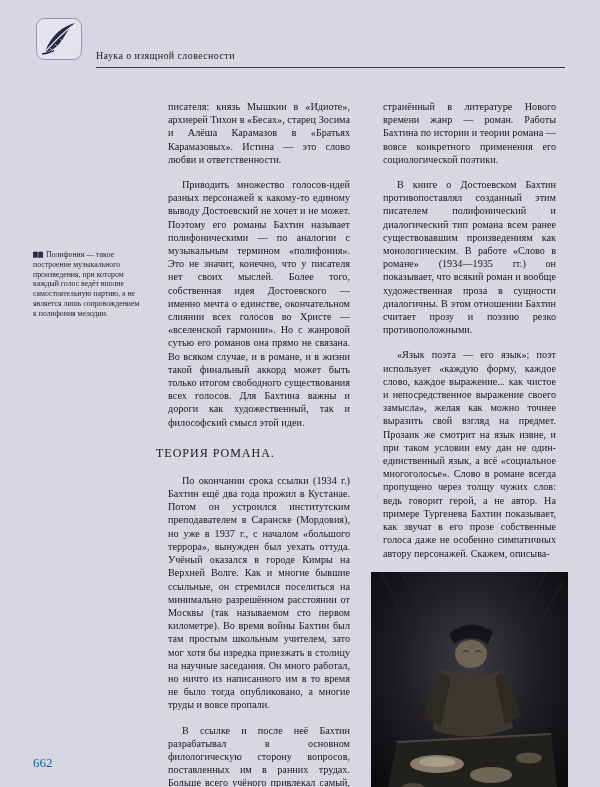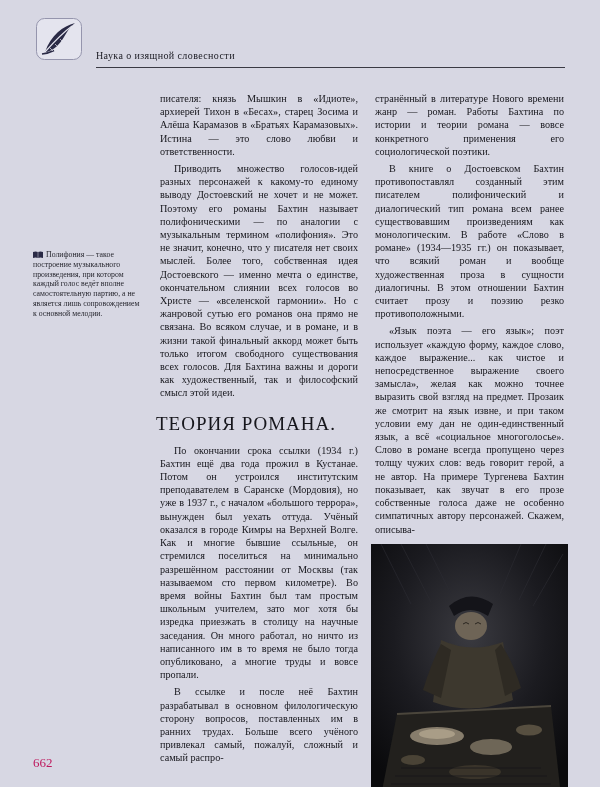--- a/index.html
+++ b/index.html
@@ -58,26 +58,26 @@
   .col {
     position: absolute;
     top: 88px;
     text-align: justify;
     font-size: 10.2px;
     line-height: 13.2px;
   }
   .col-middle { left: 156px; width: 206px; }
   .col-right  { left: 371px; width: 197px; }
 
-  .col p { margin: 4px; text-indent: 14px; }
+  .col p { margin: 12px; text-indent: 14px; }
   .col p.cont { text-indent: 0; }
 
   .heading {
     margin: 15px 0 11px 0;
-    font-size: 19px;
+    font-size: 12px;
     font-weight: normal;
     letter-spacing: 1px;
     line-height: 18px;
     text-align: left;
   }
   .heading .hl { display: block; }
 
   
   .figure {
     margin: 8px 0 0 0;
@@ -85,21 +85,21 @@
     height: 252px;
     background: #0b0b0d;
   }
   .figure svg { display: block; width: 100%; height: 100%; }
 
   
   .page-number {
     position: absolute;
     left: 33px; top: 755px;
     font-size: 13px;
-    color: #be185d;
+    color: #0369a1;
   }
 </style>
 </head>
 <body>
 
 <div class="page">
 
   <div class="logo-box">
     <svg viewBox="0 0 46 42" xmlns="http://www.w3.org/2000/svg">
       <rect x="0.5" y="0.5" width="45" height="41" rx="8" fill="#e4e4ee" stroke="#9595ad"></rect>
@@ -112,21 +112,21 @@
   <div class="running-head">Наука о изящной словесности</div>
   <div class="header-rule"></div>
 
   <div class="margin-note note-polyphony">
     <span class="note-icon">
       <svg viewBox="0 0 10 8" xmlns="http://www.w3.org/2000/svg">
         <path d="M0 1 Q2.5 0 5 1 Q7.5 0 10 1 V7 Q7.5 6 5 7 Q2.5 6 0 7 Z" fill="#2a2a46"></path>
         <path d="M5 1 V7" stroke="#d7d7e3" stroke-width="0.5"></path>
       </svg>
     </span>
-    <span>Полифония — такое построение музыкального произведения, при котором каждый голос ведёт вполне самостоятельную партию, а не является лишь сопровождением к основной мелодии.</span>
+    <span>Полифония — такое построение музыкального произведения, при котором каждый голос ведёт вполне самостоятельную партию, а не является лишь сопровождением к полифония мелодии.</span>
   </div>
 
 
   <main class="col col-middle">
     <p class="cont">писателя: князь Мышкин в «Идиоте», архиерей Тихон в «Бесах», старец Зосима и Алёша Карамазов в «Братьях Карамазовых». Истина — это слово любви и ответственности.</p>
     <p>Приводить множество голосов-идей разных персонажей к какому-то единому выводу Достоевский не хочет и не может. Поэтому его романы Бахтин называет полифоническими — по аналогии с музыкальным термином «полифония». Это не значит, конечно, что у писателя нет своих мыслей. Более того, собственная идея Достоевского — именно мечта о единстве, окончательном слиянии всех голосов во Христе — «вселенской гармонии». Но с жанровой сутью его романов она прямо не связана. Во всяком случае, и в романе, и в жизни такой финальный аккорд может быть только итогом свободного существования всех голосов. Для Бахтина важны и дороги как художественный, так и философский смысл этой идеи.</p>
     <h2 class="heading">
       <span class="hl">ТЕОРИЯ РОМАНА.</span>
     </h2>
     <p>По окончании срока ссылки (1934 г.) Бахтин ещё два года прожил в Кустанае. Потом он устроился институтским преподавателем в Саранске (Мордовия), но уже в 1937 г., с началом «большого террора», вынужден был уехать оттуда. Учёный оказался в городе Кимры на Верхней Волге. Как и многие бывшие ссыльные, он стремился поселиться на минимально разрешённом расстоянии от Москвы (так называемом сто первом километре). Во время войны Бахтин был там простым школьным учителем, зато мог хотя бы изредка приезжать в столицу на научные заседания. Он много работал, но ничто из написанного им в то время не было тогда опубликовано, а многие труды и вовсе пропали.</p>

